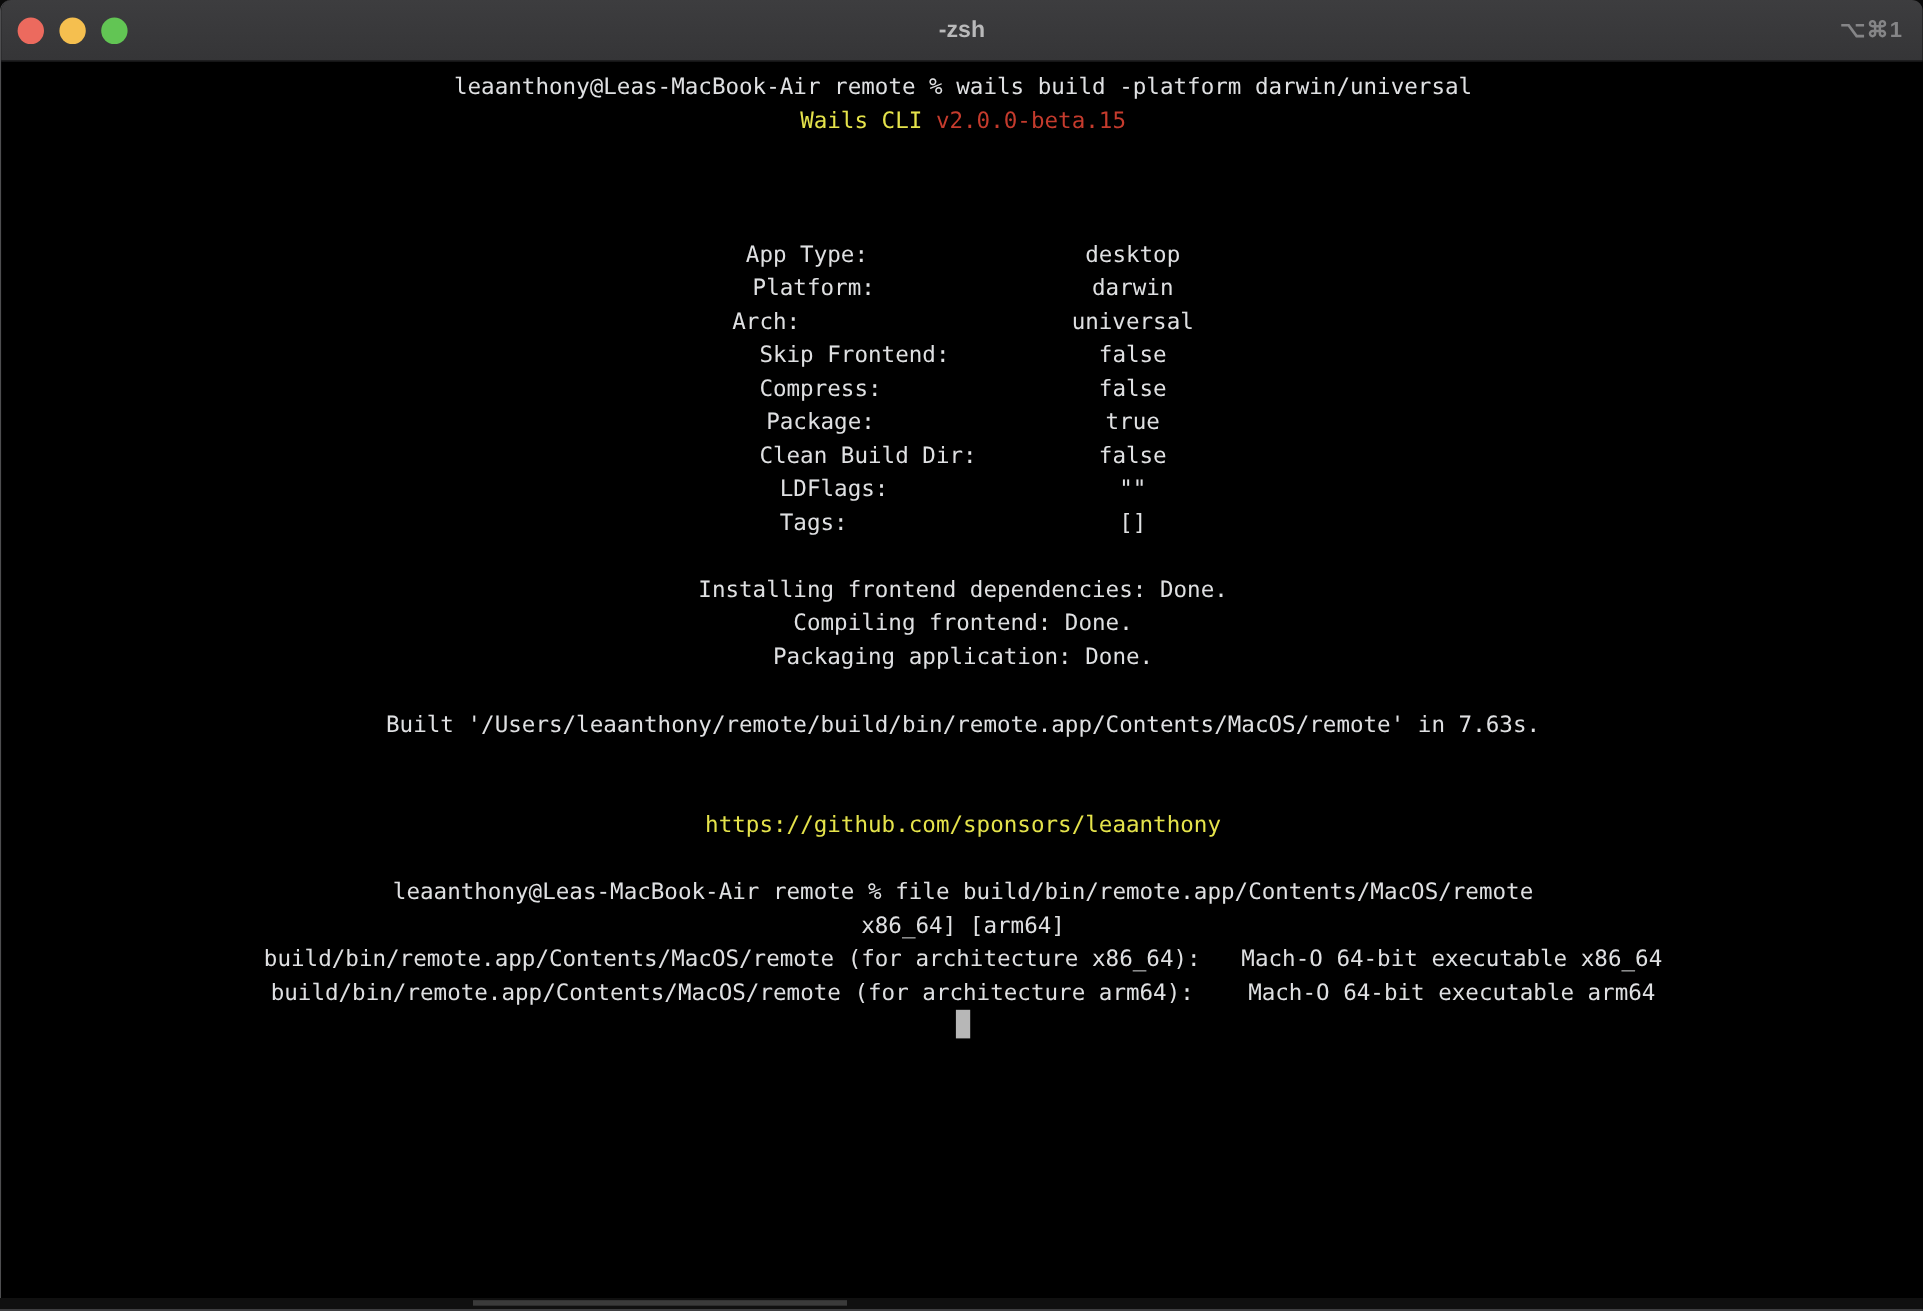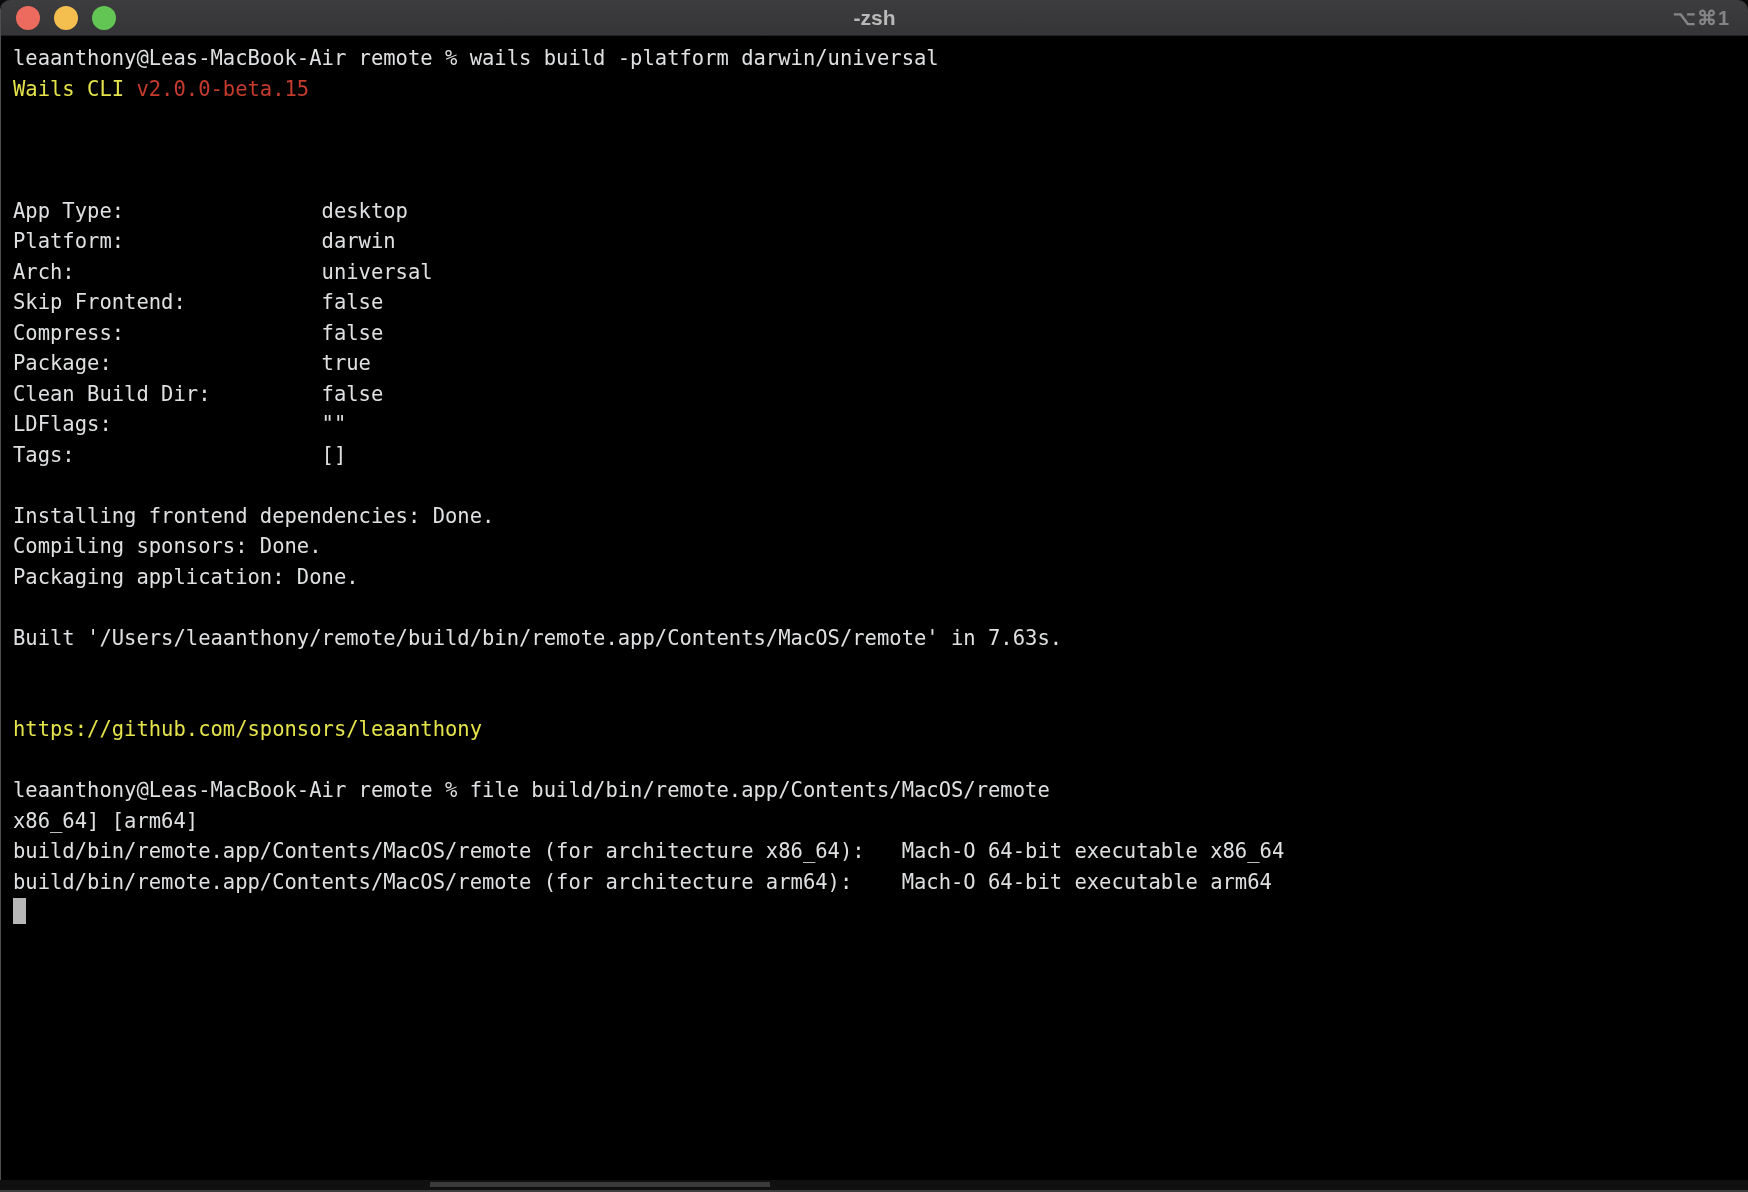--- a/index.html
+++ b/index.html
@@ -22,21 +22,21 @@
   .window {
     position: absolute;
     top: 0; left: 0;
     width: 1748px; height: 1180px;
     border-radius: 10px 10px 0 0;
     background: var(--bg);
     border-left: 1px solid #4e4e50;
     overflow: hidden;
   }
   .titlebar {
-    height: 36px;
+    height: 56px;
     background: linear-gradient(#3d3d3f, #353537);
     border-bottom: 1px solid #232325;
     display: flex;
     align-items: center;
     position: relative;
   }
   .traffic-lights {
     display: flex;
     gap: 14px;
     padding-left: 15px;
@@ -63,20 +63,21 @@
     right: 18px;
     font-family: "Liberation Sans", sans-serif;
     font-weight: bold;
     font-size: 20px;
     color: var(--shortcut-text);
     letter-spacing: 1px;
   }
   .terminal-body {
     padding: 7px 10px 0 12px;
     cursor: text;
+    text-align: center;
   }
   .term-line {
     height: 30.5px;
     line-height: 30.5px;
     white-space: pre;
     font-size: 20.5px;
     color: var(--fg);
   }
   .seg-fg { color: var(--fg); }
   .seg-yellow { color: var(--yellow); }
@@ -132,21 +133,21 @@
       <div class="term-line"><span class="seg-fg">Platform:                darwin</span></div>
       <div class="term-line"><span class="seg-fg">Arch:                    universal</span></div>
       <div class="term-line"><span class="seg-fg">Skip Frontend:           false</span></div>
       <div class="term-line"><span class="seg-fg">Compress:                false</span></div>
       <div class="term-line"><span class="seg-fg">Package:                 true</span></div>
       <div class="term-line"><span class="seg-fg">Clean Build Dir:         false</span></div>
       <div class="term-line"><span class="seg-fg">LDFlags:                 ""</span></div>
       <div class="term-line"><span class="seg-fg">Tags:                    []</span></div>
       <div class="term-line"></div>
       <div class="term-line"><span class="seg-fg">Installing frontend dependencies: Done.</span></div>
-      <div class="term-line"><span class="seg-fg">Compiling sponsors: Done.</span></div>
+      <div class="term-line"><span class="seg-fg">Compiling frontend: Done.</span></div>
       <div class="term-line"><span class="seg-fg">Packaging application: Done.</span></div>
       <div class="term-line"></div>
       <div class="term-line"><span class="seg-fg">Built '/Users/leaanthony/remote/build/bin/remote.app/Contents/MacOS/remote' in 7.63s.</span></div>
       <div class="term-line"></div>
       <div class="term-line"></div>
       <div class="term-line"><span class="seg-yellow">https://github.com/sponsors/leaanthony</span></div>
       <div class="term-line"></div>
       <div class="term-line"><span class="seg-fg">leaanthony@Leas-MacBook-Air remote % file build/bin/remote.app/Contents/MacOS/remote</span></div>
       <div class="term-line"><span class="seg-fg">x86_64] [arm64]</span></div>
       <div class="term-line"><span class="seg-fg">build/bin/remote.app/Contents/MacOS/remote (for architecture x86_64):   Mach-O 64-bit executable x86_64</span></div>

